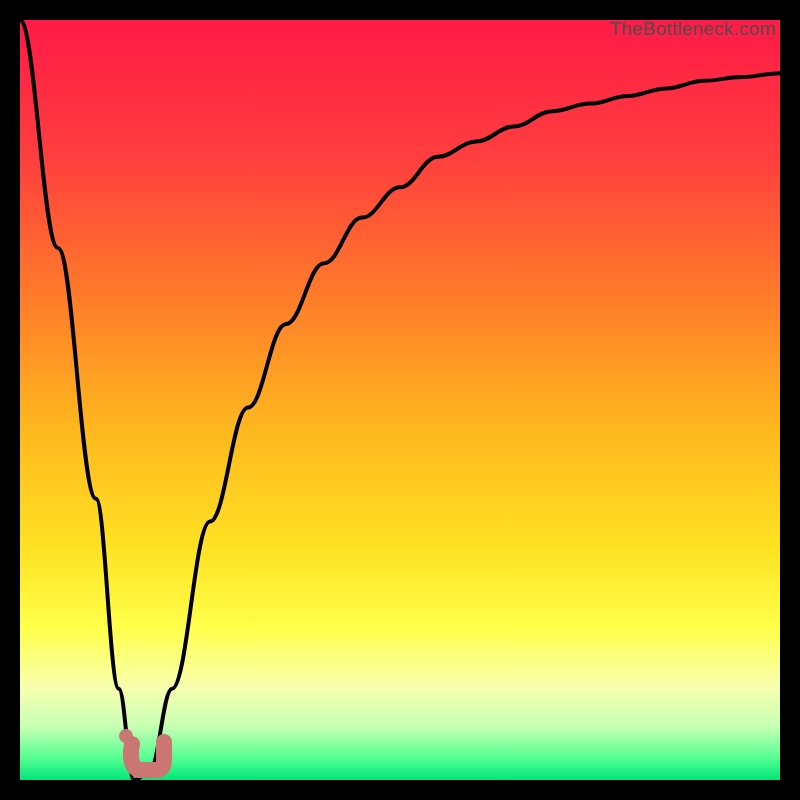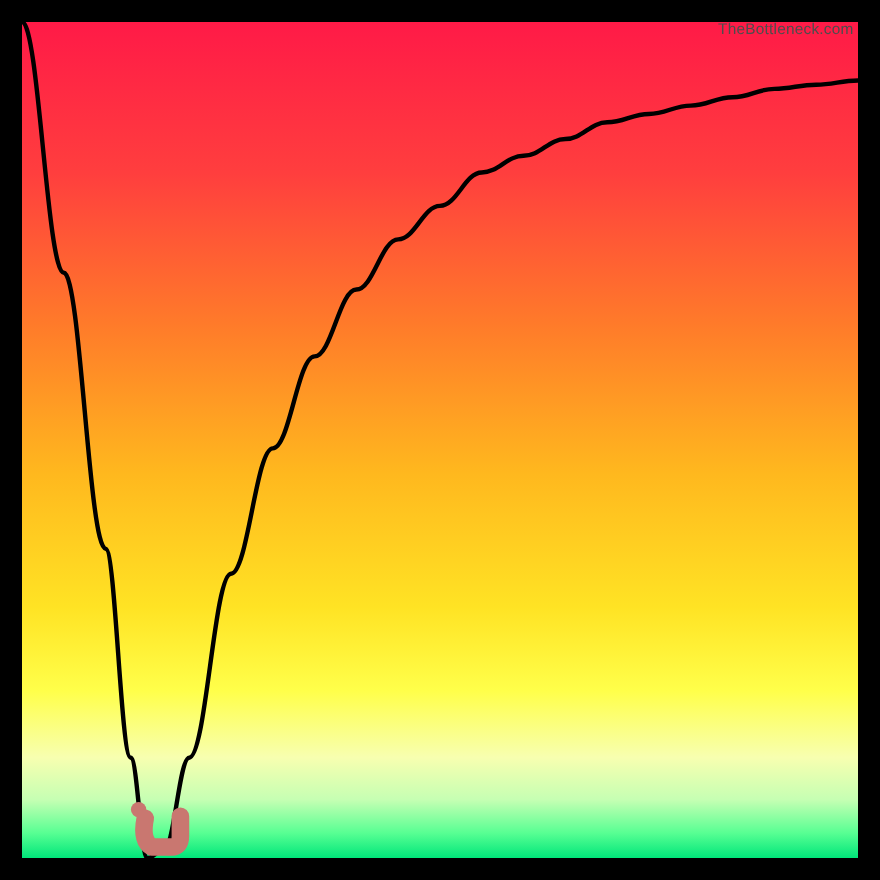--- a/index.html
+++ b/index.html
@@ -17,21 +17,21 @@
     top: 20px;
     width: 760px;
     height: 760px;
     background: #000;
   }
   .watermark {
     position: absolute;
     top: -2px;
     right: 4px;
     color: #4d4d4d;
-    font-size: 14px;
+    font-size: 19px;
     font-weight: 400;
     letter-spacing: 0.2px;
   }
   svg {
     display: block;
   }
 </style>
 </head>
 <body>
 

